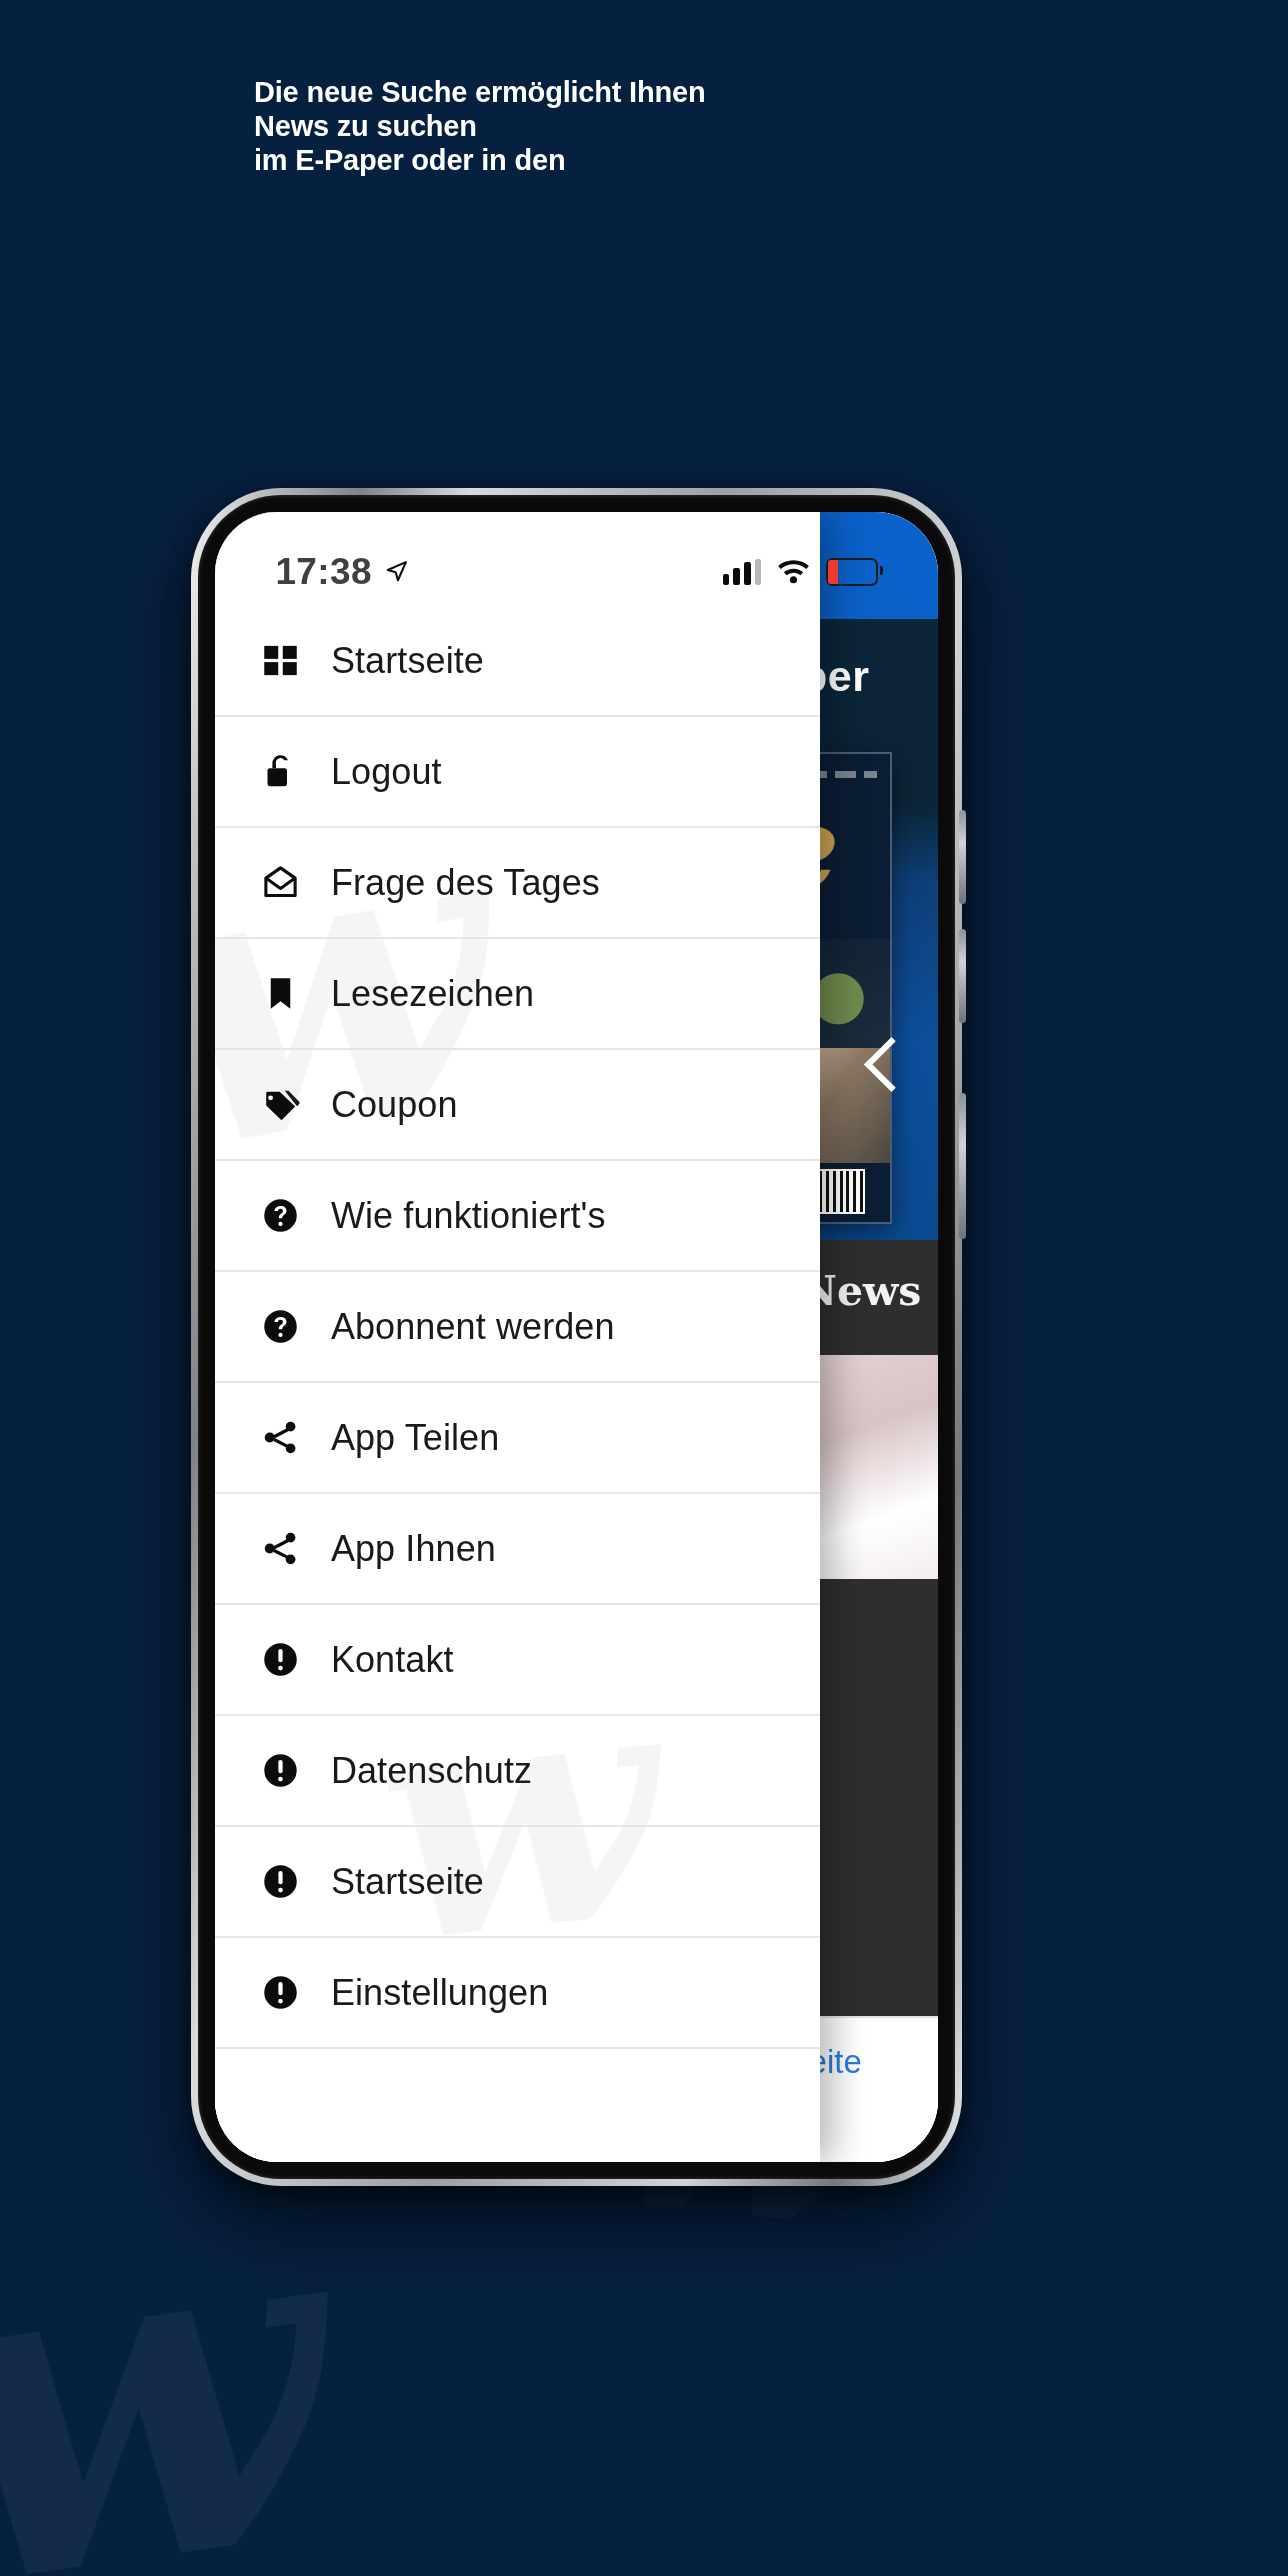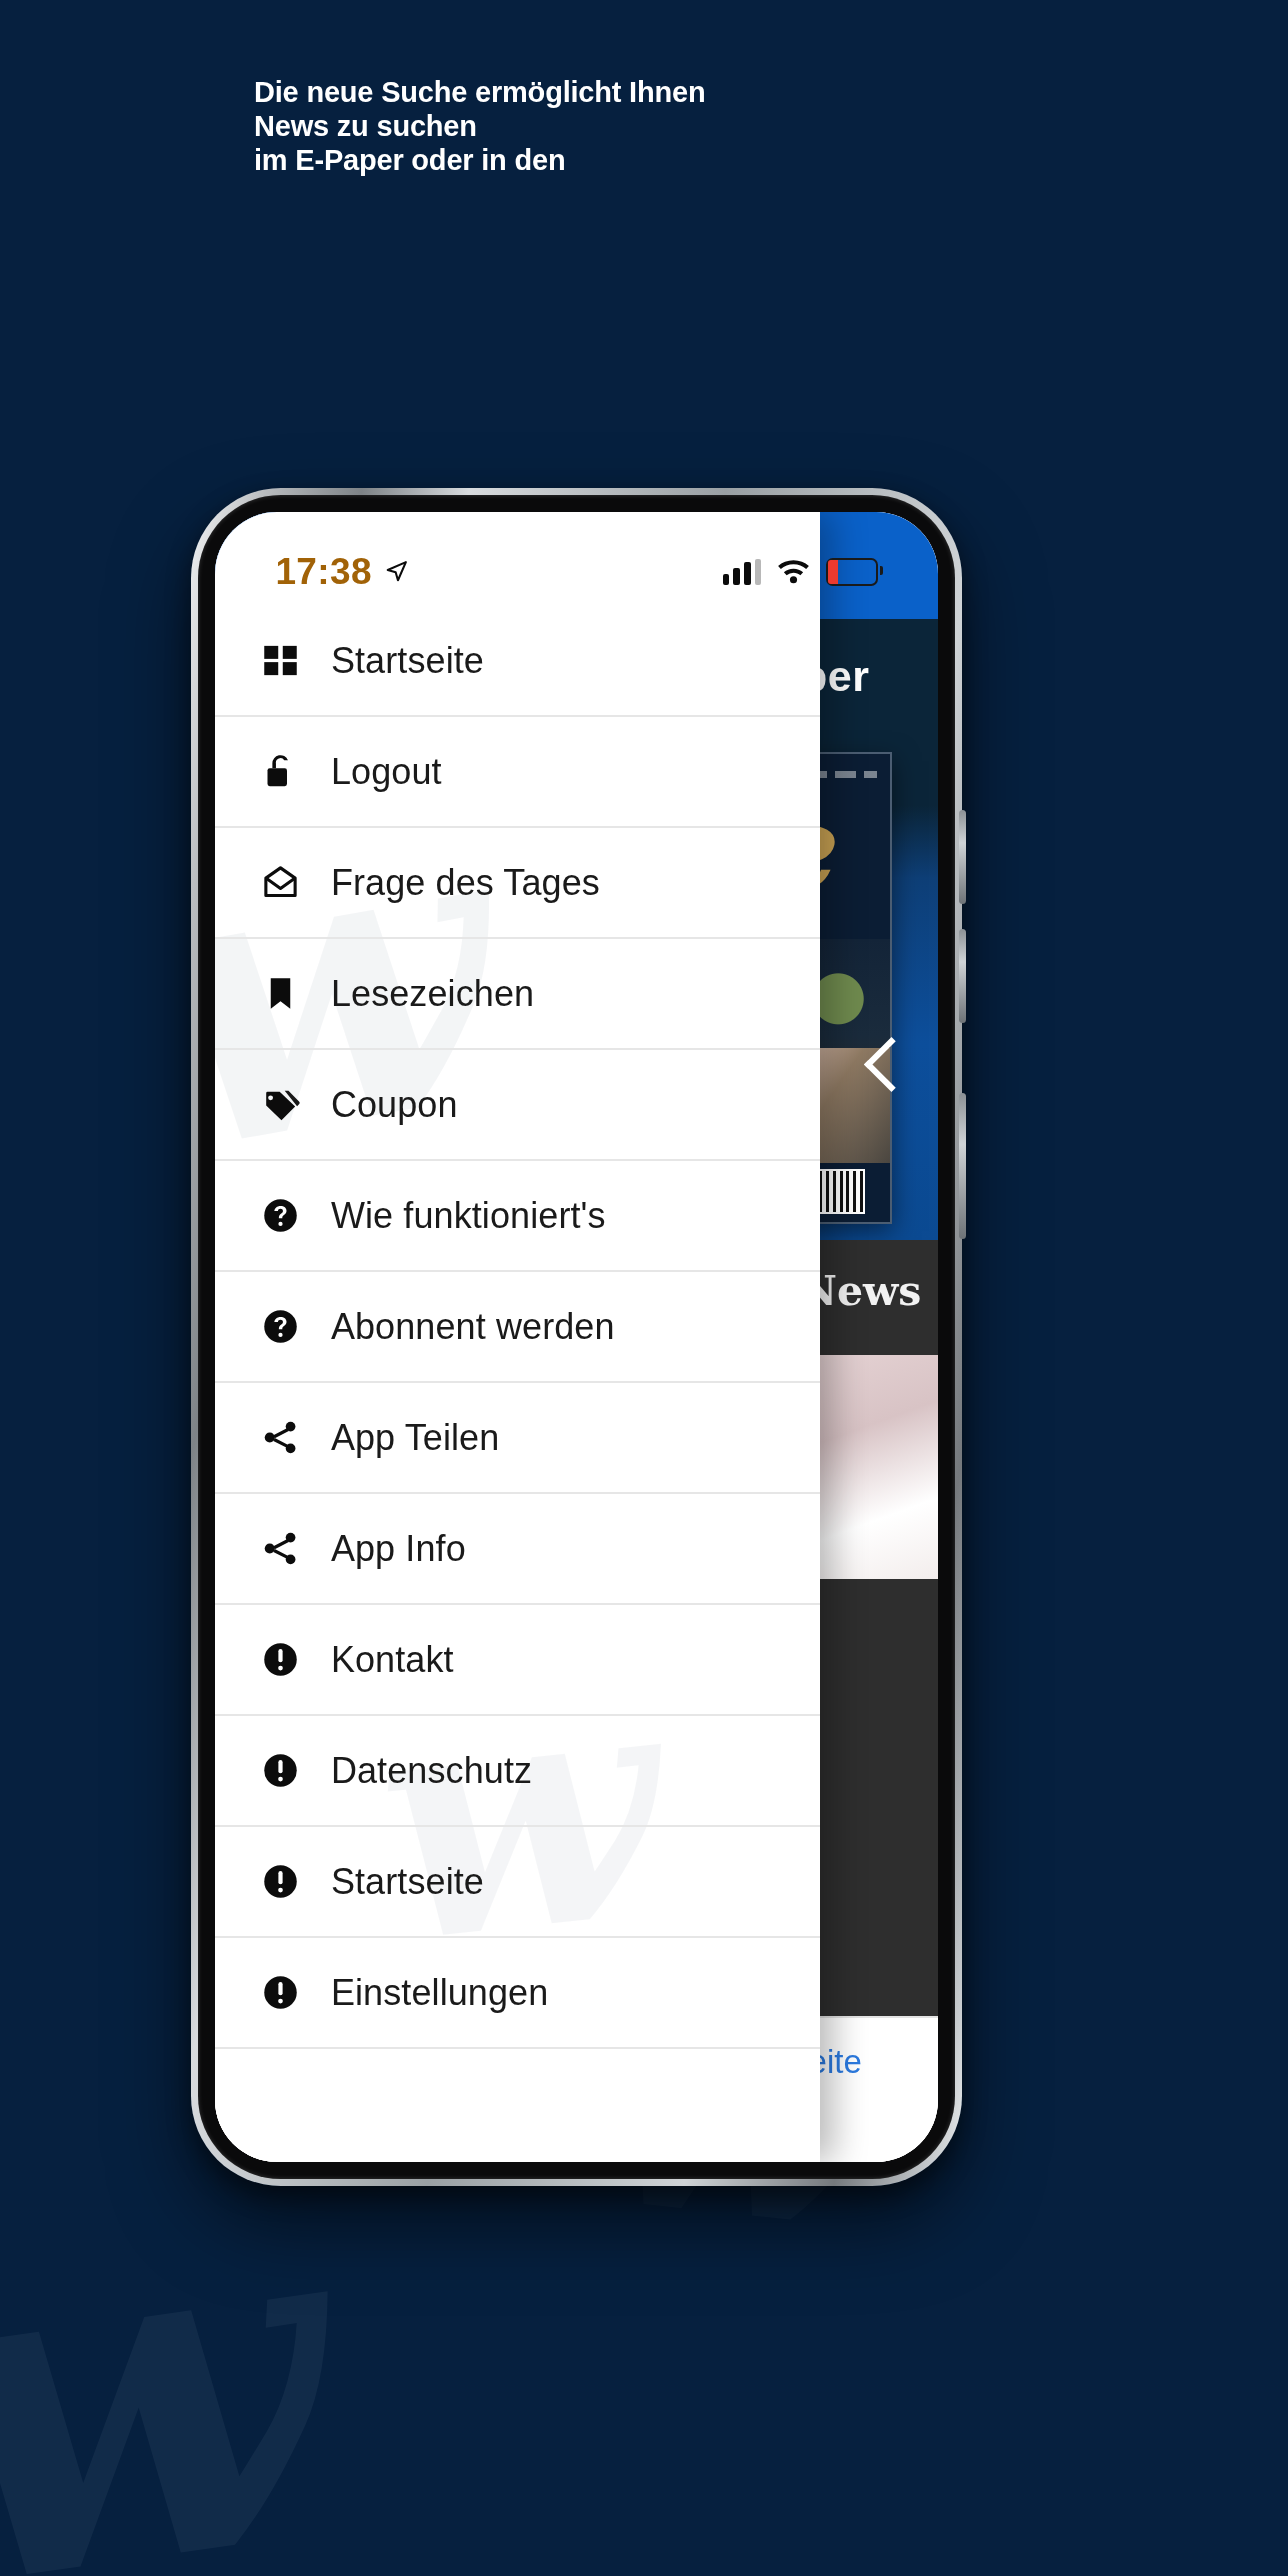--- a/index.html
+++ b/index.html
@@ -117,21 +117,21 @@
   .tab-label{color:#2b7ae0;font-size:33px;white-space:nowrap;}
   .home-indicator{
     position:absolute;left:50%;transform:translateX(-50%);bottom:25px;
     width:283px;height:12.7px;background:#0a0a0a;border-radius:6.8px;
   }
 
   
   .statusbar{
     position:absolute;left:0;top:0;right:0;height:94px;z-index:6;
     display:flex;align-items:center;justify-content:space-between;
-    padding:25px 60px 0 60px;box-sizing:border-box;color:#a16207;gap:48px;
+    padding:25px 60px 0 60px;box-sizing:border-box;color:#404040;gap:48px;
   }
   .sb-left{display:flex;align-items:center;gap:11.7px;font-size:37px;font-weight:600;letter-spacing:0.4px;}
   .loc-arrow{width:25px;height:25px;}
   .sb-right{display:flex;align-items:center;gap:15.6px;}
   .bars{display:flex;align-items:flex-end;gap:3.9px;height:26px;}
   .bars i{display:block;width:6.8px;background:#0b0b0b;border-radius:2px;}
   .bars i:nth-child(1){height:10.7px;}
   .bars i:nth-child(2){height:16.6px;}
   .bars i:nth-child(3){height:22.4px;}
   .bars i:nth-child(4){height:26px;background:#b8b8b8;}
@@ -317,21 +317,21 @@
 
           <div class="row">
             <span class="ico">
               <svg width="39" height="39" viewBox="0 0 24 24" fill="currentColor">
                   <circle cx="18.2" cy="5.3" r="3"></circle>
                   <circle cx="18.2" cy="18.7" r="3"></circle>
                   <circle cx="5.4" cy="12" r="3.1"></circle>
                   <path d="M7.6 10.6l8.6-4.4.9 1.8-8.6 4.4zM8.5 12.3l8.6 4.4-.9 1.8-8.6-4.4z"></path>
                 </svg>
             </span>
-            <span class="lbl">App Info</span>
+            <span class="lbl">App Ihnen</span>
           </div>
 
           <div class="row">
             <span class="ico">
               <svg width="39" height="39" viewBox="0 0 24 24">
                   <circle cx="12" cy="12" r="10" fill="currentColor"></circle>
                   <rect x="10.7" y="5.6" width="2.6" height="8.1" rx="1.3" fill="#fff"></rect>
                   <circle cx="12" cy="17.3" r="1.45" fill="#fff"></circle>
                 </svg>
             </span>

